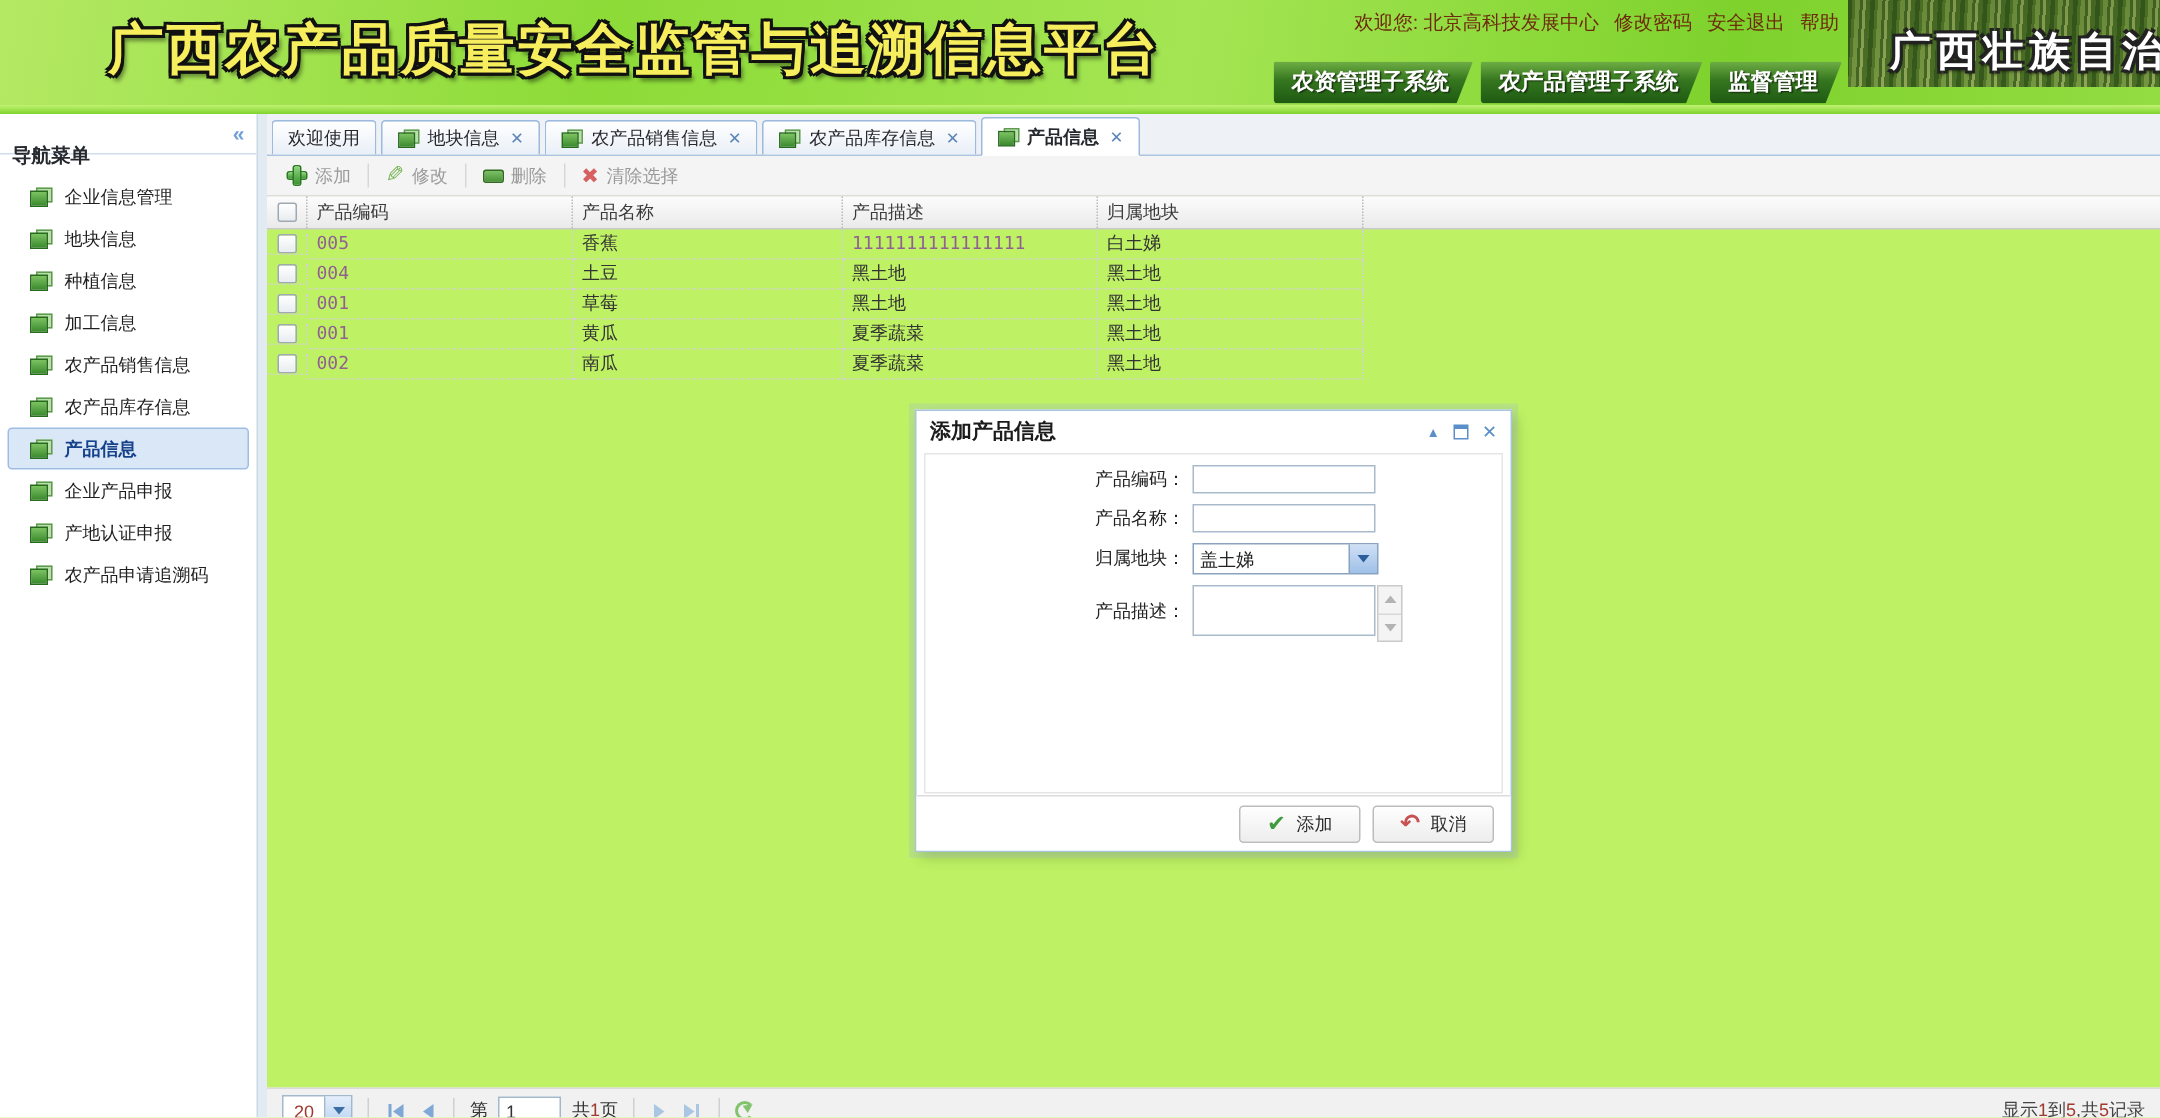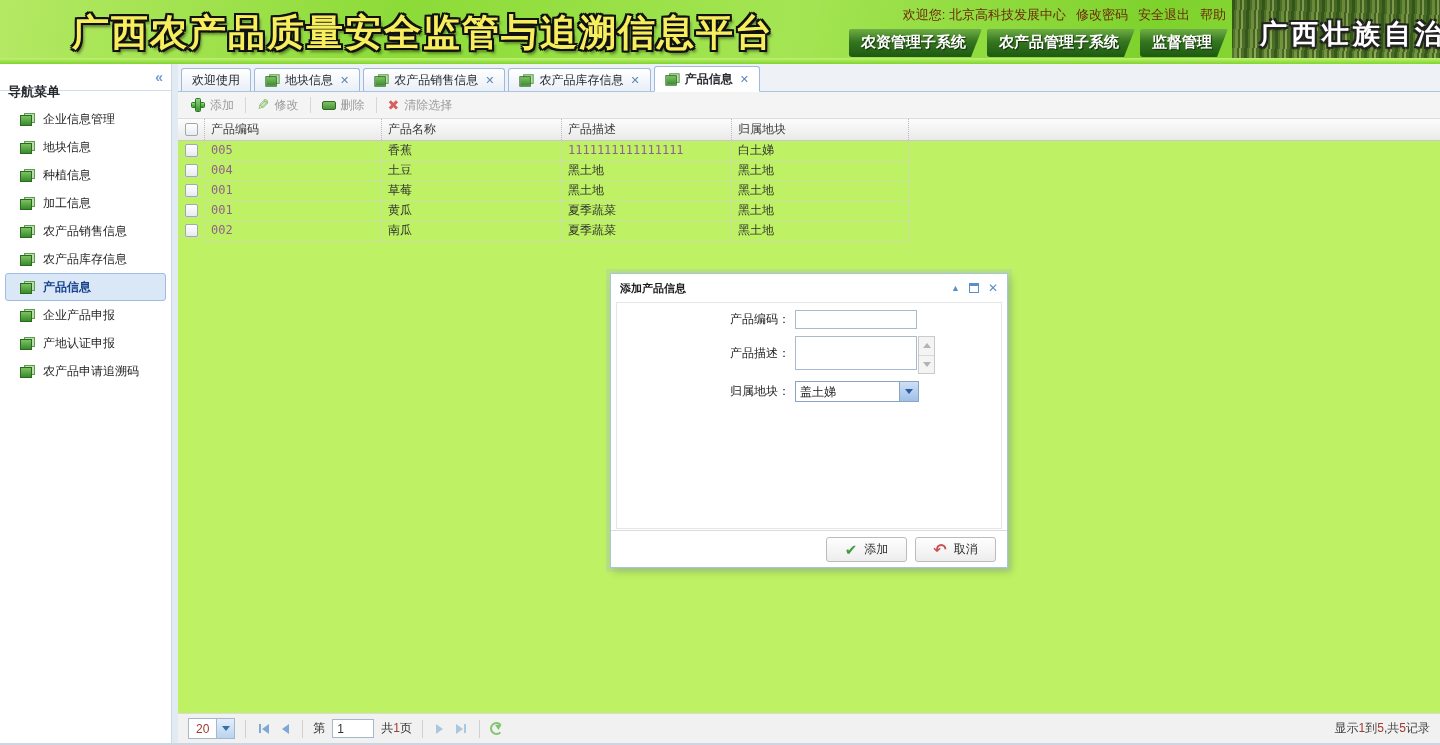--- a/index.html
+++ b/index.html
@@ -1,20 +1,20 @@
 <!DOCTYPE html>
 <html><head>
 <meta charset="utf-8">
 <style>
   * { box-sizing: border-box; margin: 0; padding: 0; }
   body { font-family: "Liberation Sans", "DejaVu Sans", sans-serif; }
   .page { position: relative; width: 1440px; height: 745px; overflow: hidden; background: #fff; font-size: 12px; color: #333; }
 
   
-  .header { position: relative; height: 58px; background: linear-gradient(100deg, #b4e964 0%, #8cdb37 28%, #a4e553 55%, #7ed22c 80%, #93dc42 100%); }
+  .header { position: relative; height: 70px; background: linear-gradient(100deg, #b4e964 0%, #8cdb37 28%, #a4e553 55%, #7ed22c 80%, #93dc42 100%); }
   .main-title { position: absolute; left: 72px; top: 8px; font-size: 37px; font-weight: bold; letter-spacing: 2px; color: #f6ee5c; white-space: nowrap;
     text-shadow: -2px -2px 0 #111, 2px -2px 0 #111, -2px 2px 0 #111, 2px 2px 0 #111, 0 -2px 0 #111, 0 2px 0 #111, -2px 0 0 #111, 2px 0 0 #111, 3px 4px 3px rgba(0,0,0,.45); }
   .welcome-row { position: absolute; right: 214px; top: 6px; display: flex; gap: 10px; color: #6e2a0c; font-size: 13px; white-space: nowrap; }
   .welcome-row .lnk { cursor: pointer; }
   .subsys-row { position: absolute; right: 212px; bottom: 1px; display: flex; gap: 5px; }
   .subsys-btn { position: relative; padding: 4px 16px 5px 12px; font-size: 15px; font-weight: bold; color: #fff; white-space: nowrap;
     background: linear-gradient(#6fae45 0%, #35761f 45%, #1e5a12 100%); clip-path: polygon(0 0, 100% 0, calc(100% - 11px) 100%, 0 100%);
     text-shadow: 1px 1px 1px rgba(0,0,0,.6); border-radius: 2px 2px 0 3px; }
   .wheat { position: absolute; right: 0; top: 0; width: 208px; height: 58px; overflow: hidden;
     background: linear-gradient(rgba(25,55,12,.30), rgba(25,55,12,.18)),
@@ -101,21 +101,21 @@
   .page-no-input { width: 42px; height: 19px; border: 1px solid #a4b8cc; text-align: left; padding: 0 4px; font-size: 12px; color: #333; }
   .red { color: #a0392e; }
   .icon-refresh { width: 13px; height: 13px; border: 2px solid #82c46e; border-radius: 50%; border-right-color: transparent; position: relative; cursor: pointer; }
   .icon-refresh::after { content: ""; position: absolute; right: -4px; top: -2px; border: 3px solid transparent; border-left: 6px solid #82c46e; transform: rotate(-35deg); }
   .pager-summary { margin-left: auto; color: #444; white-space: nowrap; }
 
   
   .dialog { position: absolute; left: 610px; top: 273px; width: 398px; height: 295px; background: #fff; border: 1px solid #a8c3de;
     box-shadow: 0 0 0 4px rgba(165,185,205,.28), 3px 4px 8px rgba(0,0,0,.18); z-index: 10; }
   .dlg-header { height: 28px; display: flex; align-items: center; padding: 0 9px; }
-  .dlg-title { font-weight: bold; color: #1b1b1b; font-size: 11px; }
+  .dlg-title { font-weight: bold; color: #1b1b1b; font-size: 14px; }
   .dlg-tools { margin-left: auto; display: flex; align-items: center; gap: 9px; }
   .dlg-min { color: #5b8fc9; font-size: 9px; cursor: pointer; }
   .dlg-min::before { content: "\25B2"; }
   .dlg-max { width: 10px; height: 10px; border: 1px solid #5b8fc9; border-top: 3px solid #5b8fc9; cursor: pointer; }
   .dlg-close { color: #5b8fc9; font-weight: bold; font-size: 12px; cursor: pointer; }
   .dlg-close::before { content: "\2715"; }
   .dlg-body { position: absolute; top: 28px; bottom: 38px; left: 5px; right: 5px; border: 1px solid #e6e6e6; overflow: hidden; background: #fff; padding-left: 20px; }
   .f-row { display: flex; align-items: center; margin-top: 7px; }
   .f-label { width: 158px; text-align: right; padding-right: 5px; color: #222; white-space: nowrap; }
   .f-input { width: 122px; height: 19px; border: 1px solid #a9bacc; padding: 0 4px; font-size: 12px; font-family: inherit; }
@@ -374,43 +374,47 @@
         <span class="dlg-min"></span>
         <span class="dlg-max"></span>
         <span class="dlg-close"></span>
       </span>
     </div>
     <div class="dlg-body">
       <div class="f-row">
         <span class="f-label">产品编码：</span>
         <input class="f-input" value="" style="">
       </div>
+      <div class="f-row">
+        <span class="f-label">产品名称：</span>
+        <input class="f-input" value="" style="">
+      </div>
+      <div class="f-row">
+        <span class="f-label">归属地块：</span>
+        <div class="combo">
+          <span class="combo-text">盖土娣</span>
+          <span class="combo-btn">
+              <span class="tri"></span>
+            </span>
+        </div>
+      </div>
       <div class="f-row ta-row">
         <span class="f-label">产品描述：</span>
         <div class="ta-wrap">
           <textarea class="f-textarea" style=""></textarea>
           <span class="spin">
             <span class="spin-btn">
                 <span class="spin-up"></span>
               </span>
             <span class="spin-btn">
                 <span class="spin-down"></span>
               </span>
           </span>
         </div>
       </div>
-      <div class="f-row">
-        <span class="f-label">归属地块：</span>
-        <div class="combo">
-          <span class="combo-text">盖土娣</span>
-          <span class="combo-btn">
-              <span class="tri"></span>
-            </span>
-        </div>
-      </div>
     </div>
     <div class="dlg-footer">
       <div class="dlg-btn">
         <span class="icon-check"></span>
         <span>添加</span>
       </div>
       <div class="dlg-btn">
         <span class="icon-undo"></span>
         <span>取消</span>
       </div>

